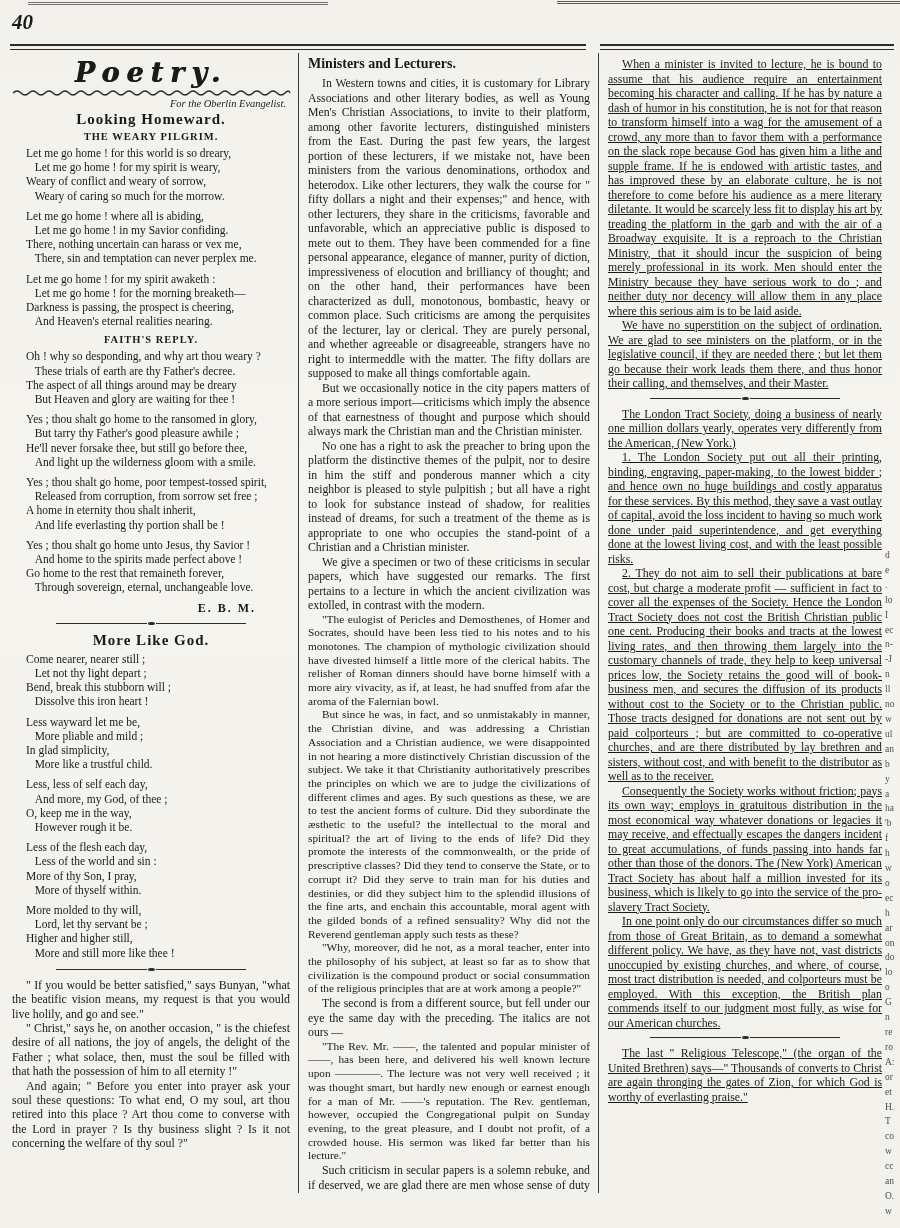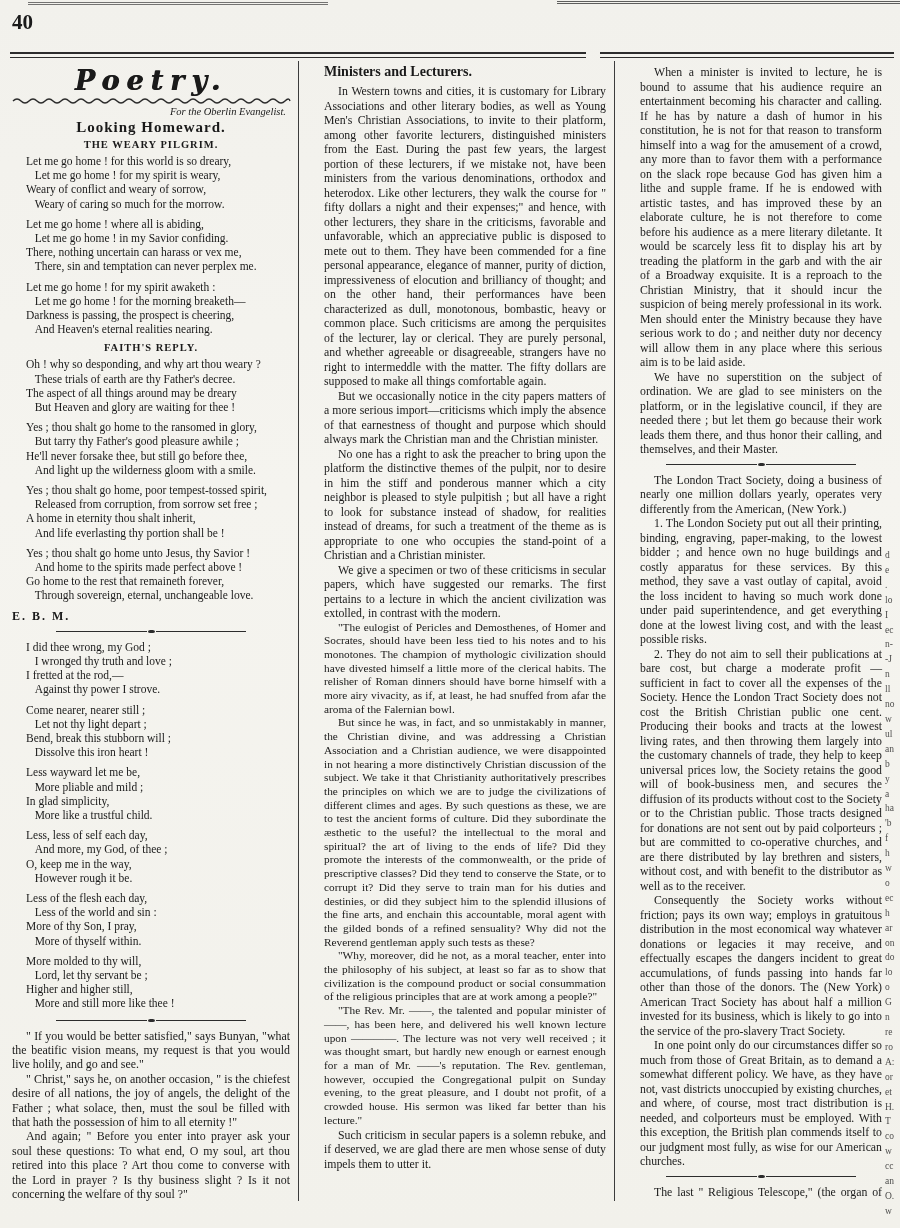--- a/index.html
+++ b/index.html
@@ -10,43 +10,43 @@
     background-image:linear-gradient(180deg,#f2f1ec 0%,#f5f4ef 40%,#f2f1eb 100%);
     font-family:"Liberation Serif","DejaVu Serif",serif;
     color:#1a1a1a;
     overflow:hidden;
     box-sizing:border-box;
   }
   
   .artifact-rule-left{position:absolute;top:2px;left:28px;width:300px;border-top:3px double #4a4a4a;opacity:.75;}
   .artifact-rule-right{position:absolute;top:1px;left:557px;width:343px;border-top:3px double #3a3a3a;opacity:.8;}
 
-  .header{position:relative;height:52px;}
+  .header{position:relative;height:44px;font-style:italic;}
   .page-number{position:absolute;left:12px;top:10px;font-size:21px;font-weight:bold;}
   .masthead{position:absolute;left:0;right:0;top:12px;text-align:center;font-size:21px;font-weight:bold;letter-spacing:4px;}
 
   .head-rule-row{display:flex;margin:0 6px 0 10px;}
   .head-rule{border-top:2px solid #2c2c2c;border-bottom:1px solid #2c2c2c;height:3px;}
   .head-rule.seg1{width:576px;}
   .head-rule.seg2{flex:1;margin-left:14px;}
 
-  .columns{display:flex;height:1140px;margin-top:3px;gap:16px;}
+  .columns{display:flex;height:1140px;margin-top:3px;}
   .col{box-sizing:border-box;overflow:hidden;}
   .col-left{width:299px;padding:2px 8px 0 12px;border-right:1px solid #3c3c3c;}
   .col-mid{width:300px;padding:2px 8px 0 9px;border-right:1px solid #3c3c3c;}
-  .col-right{flex:1;padding:4px 18px 0 9px;}
+  .col-right{flex:1;padding:4px 18px 0 9px;text-decoration:underline;}
 
   
   .poetry-title{font-family:"DejaVu Serif",serif;text-align:center;font-size:27px;font-weight:bold;font-style:italic;letter-spacing:7px;margin:2px 0 1px;text-shadow:.6px 0 0 #1a1a1a;}
   .wavy{display:block;margin:0 auto 2px;}
   .attribution{text-align:right;font-size:10.5px;font-weight:normal;font-style:italic;margin:1px 4px 2px 0;}
   .poem-title{text-align:center;font-size:15px;font-weight:bold;letter-spacing:1px;margin:2px 0 3px;}
   .poem-heading{text-align:center;font-size:10.5px;font-weight:bold;letter-spacing:1px;margin:2px 0 4px;}
   .stanza{white-space:pre-wrap;font-size:11.5px;line-height:14.2px;margin:0 0 6px 14px;}
-  .poem-signature{font-size:12px;font-weight:bold;margin:0 34px 2px 0;letter-spacing:2px;}
+  .poem-signature{text-align:right;font-size:12px;font-weight:bold;margin:0 34px 2px 0;letter-spacing:2px;}
 
   .divider{display:flex;align-items:center;width:190px;margin:4px auto 5px;height:7px;}
   .divider .dline{flex:1;border-top:1.5px solid #2c2c2c;}
   .divider .ddiamond{width:7px;height:3px;background:#2c2c2c;border-radius:40%/60%;margin:0 1px;}
 
   p.body{font-size:11.8px;line-height:14.5px;text-align:justify;text-indent:14px;margin:0;}
   p.body.q{font-size:11.3px;line-height:13.7px;}
   .col-left p.body{font-size:11.9px;line-height:14.4px;}
 
   .article-headline{text-align:left;font-size:14px;font-weight:bold;margin:1px 0 4px;}
@@ -109,24 +109,21 @@
       <div class="stanza">Yes ; thou shalt go home unto Jesus, thy Savior !
    And home to the spirits made perfect above !
 Go home to the rest that remaineth forever,
    Through sovereign, eternal, unchangeable love.</div>
       <div class="poem-signature">E. B. M.</div>
       <div class="divider">
           <span class="dline"></span>
           <span class="ddiamond"></span>
           <span class="dline"></span>
         </div>
-      <div class="stanza">I did thee wrong, my God ;
-   I wronged thy truth and love ;
-I fretted at the rod,—
-   Against thy power I strove.</div>
+      <div class="poem-title">More Like God.</div>
       <div class="stanza">Come nearer, nearer still ;
    Let not thy light depart ;
 Bend, break this stubborn will ;
    Dissolve this iron heart !</div>
       <div class="stanza">Less wayward let me be,
    More pliable and mild ;
 In glad simplicity,
    More like a trustful child.</div>
       <div class="stanza">Less, less of self each day,
    And more, my God, of thee ;
@@ -153,20 +150,21 @@
 
     <div class="col col-mid">
       <div class="article-headline">Ministers and Lecturers.</div>
       <p class="body">In Western towns and cities, it is customary for Library Associations and other literary bodies, as well as Young Men's Christian Associations, to invite to their platform, among other favorite lecturers, distinguished ministers from the East.  During the past few years, the largest portion of these lecturers, if we mistake not, have been ministers from the various denominations, orthodox and heterodox.  Like other lecturers, they walk the course for " fifty dollars a night and their expenses;" and hence, with other lecturers, they share in the criticisms, favorable and unfavorable, which an appreciative public is disposed to mete out to them.  They have been commended for a fine personal appearance, elegance of manner, purity of diction, impressiveness of elocution and brilliancy of thought; and on the other hand, their performances have been characterized as dull, monotonous, bombastic, heavy or common place.  Such criticisms are among the perquisites of the lecturer, lay or clerical. They are purely personal, and whether agreeable or disagreeable, strangers have no right to intermeddle with the matter.  The fifty dollars are supposed to make all things comfortable again.</p>
       <p class="body">But we occasionally notice in the city papers matters of a more serious import—criticisms which imply the absence of that earnestness of thought and purpose which should always mark the Christian man and the Christian minister.</p>
       <p class="body">No one has a right to ask the preacher to bring upon the platform the distinctive themes of the pulpit, nor to desire in him the stiff and ponderous manner which a city neighbor is pleased to style pulpitish ; but all have a right to look for substance instead of shadow, for realities instead of dreams, for such a treatment of the theme as is appropriate to one who occupies the stand-point of a Christian and a Christian minister.</p>
       <p class="body">We give a specimen or two of these criticisms in secular papers, which have suggested our remarks.  The first pertains to a lecture in which the ancient civilization was extolled, in contrast with the modern.</p>
       <p class="body q">"The eulogist of Pericles and Demosthenes, of Homer and Socrates, should have been less tied to his notes and to his monotones.  The champion of mythologic civilization should have divested himself a little more of the clerical habits.  The relisher of Roman dinners should have borne himself with a more airy vivacity, as if, at least, he had snuffed from afar the aroma of the Falernian bowl.</p>
       <p class="body q">But since he was, in fact, and so unmistakably in manner, the Christian divine, and was addressing a Christian Association and a Christian audience, we were disappointed in not hearing a more distinctively Christian discussion of the subject.  We take it that Christianity authoritatively prescribes the principles on which we are to judge the civilizations of different climes and ages. By such questions as these, we are to test the ancient forms of culture.  Did they subordinate the æsthetic to the useful? the intellectual to the moral and spiritual? the art of living to the ends of life?  Did they promote the interests of the commonwealth, or the pride of prescriptive classes?  Did they tend to conserve the State, or to corrupt it?  Did they serve to train man for his duties and destinies, or did they subject him to the splendid illusions of the fine arts, and enchain this accountable, moral agent with the gilded bonds of a refined sensuality? Why did not the Reverend gentleman apply such tests as these?</p>
       <p class="body q">"Why, moreover, did he not, as a moral teacher, enter into the philosophy of his subject, at least so far as to show that civilization is the compound product or social consummation of the religious principles that are at work among a people?"</p>
+      <p class="body">The second is from a different source, but fell under our eye the same day with the preceding.  The italics are not ours —</p>
       <p class="body q">"The Rev. Mr. ——, the talented and popular minister of ——, has been here, and delivered his well known lecture upon ————.  The lecture was not very well received ; it was thought smart, but hardly new enough or earnest enough for a man of Mr. ——'s reputation.  The Rev. gentleman, however, occupied the Congregational pulpit on Sunday evening, to the great pleasure, and I doubt not profit, of a crowded house.  His sermon was liked far better than his lecture."</p>
       <p class="body">Such criticism in secular papers is a solemn rebuke, and if deserved, we are glad there are men whose sense of duty impels them to utter it.</p>
     </div>
 
     <div class="col col-right">
       <p class="body">When a minister is invited to lecture, he is bound to assume that his audience require an entertainment becoming his character and calling.  If he has by nature a dash of humor in his constitution, he is not for that reason to transform himself into a wag for the amusement of a crowd, any more than to favor them with a performance on the slack rope because God has given him a lithe and supple frame.  If he is endowed with artistic tastes, and has improved these by an elaborate culture, he is not therefore to come before his audience as a mere literary diletante.  It would be scarcely less fit to display his art by treading the platform in the garb and with the air of a Broadway exquisite.  It is a reproach to the Christian Ministry, that it should incur the suspicion of being merely professional in its work.  Men should enter the Ministry because they have serious work to do ;  and neither duty nor decency will allow them in any place where this serious aim is to be laid aside.</p>
       <p class="body">We have no superstition on the subject of ordination. We are glad to see ministers on the platform, or in the legislative council, if they are needed there ;  but let them go because their work leads them there, and thus honor their calling, and themselves, and their Master.</p>
       <div class="divider">
           <span class="dline"></span>
           <span class="ddiamond"></span>

